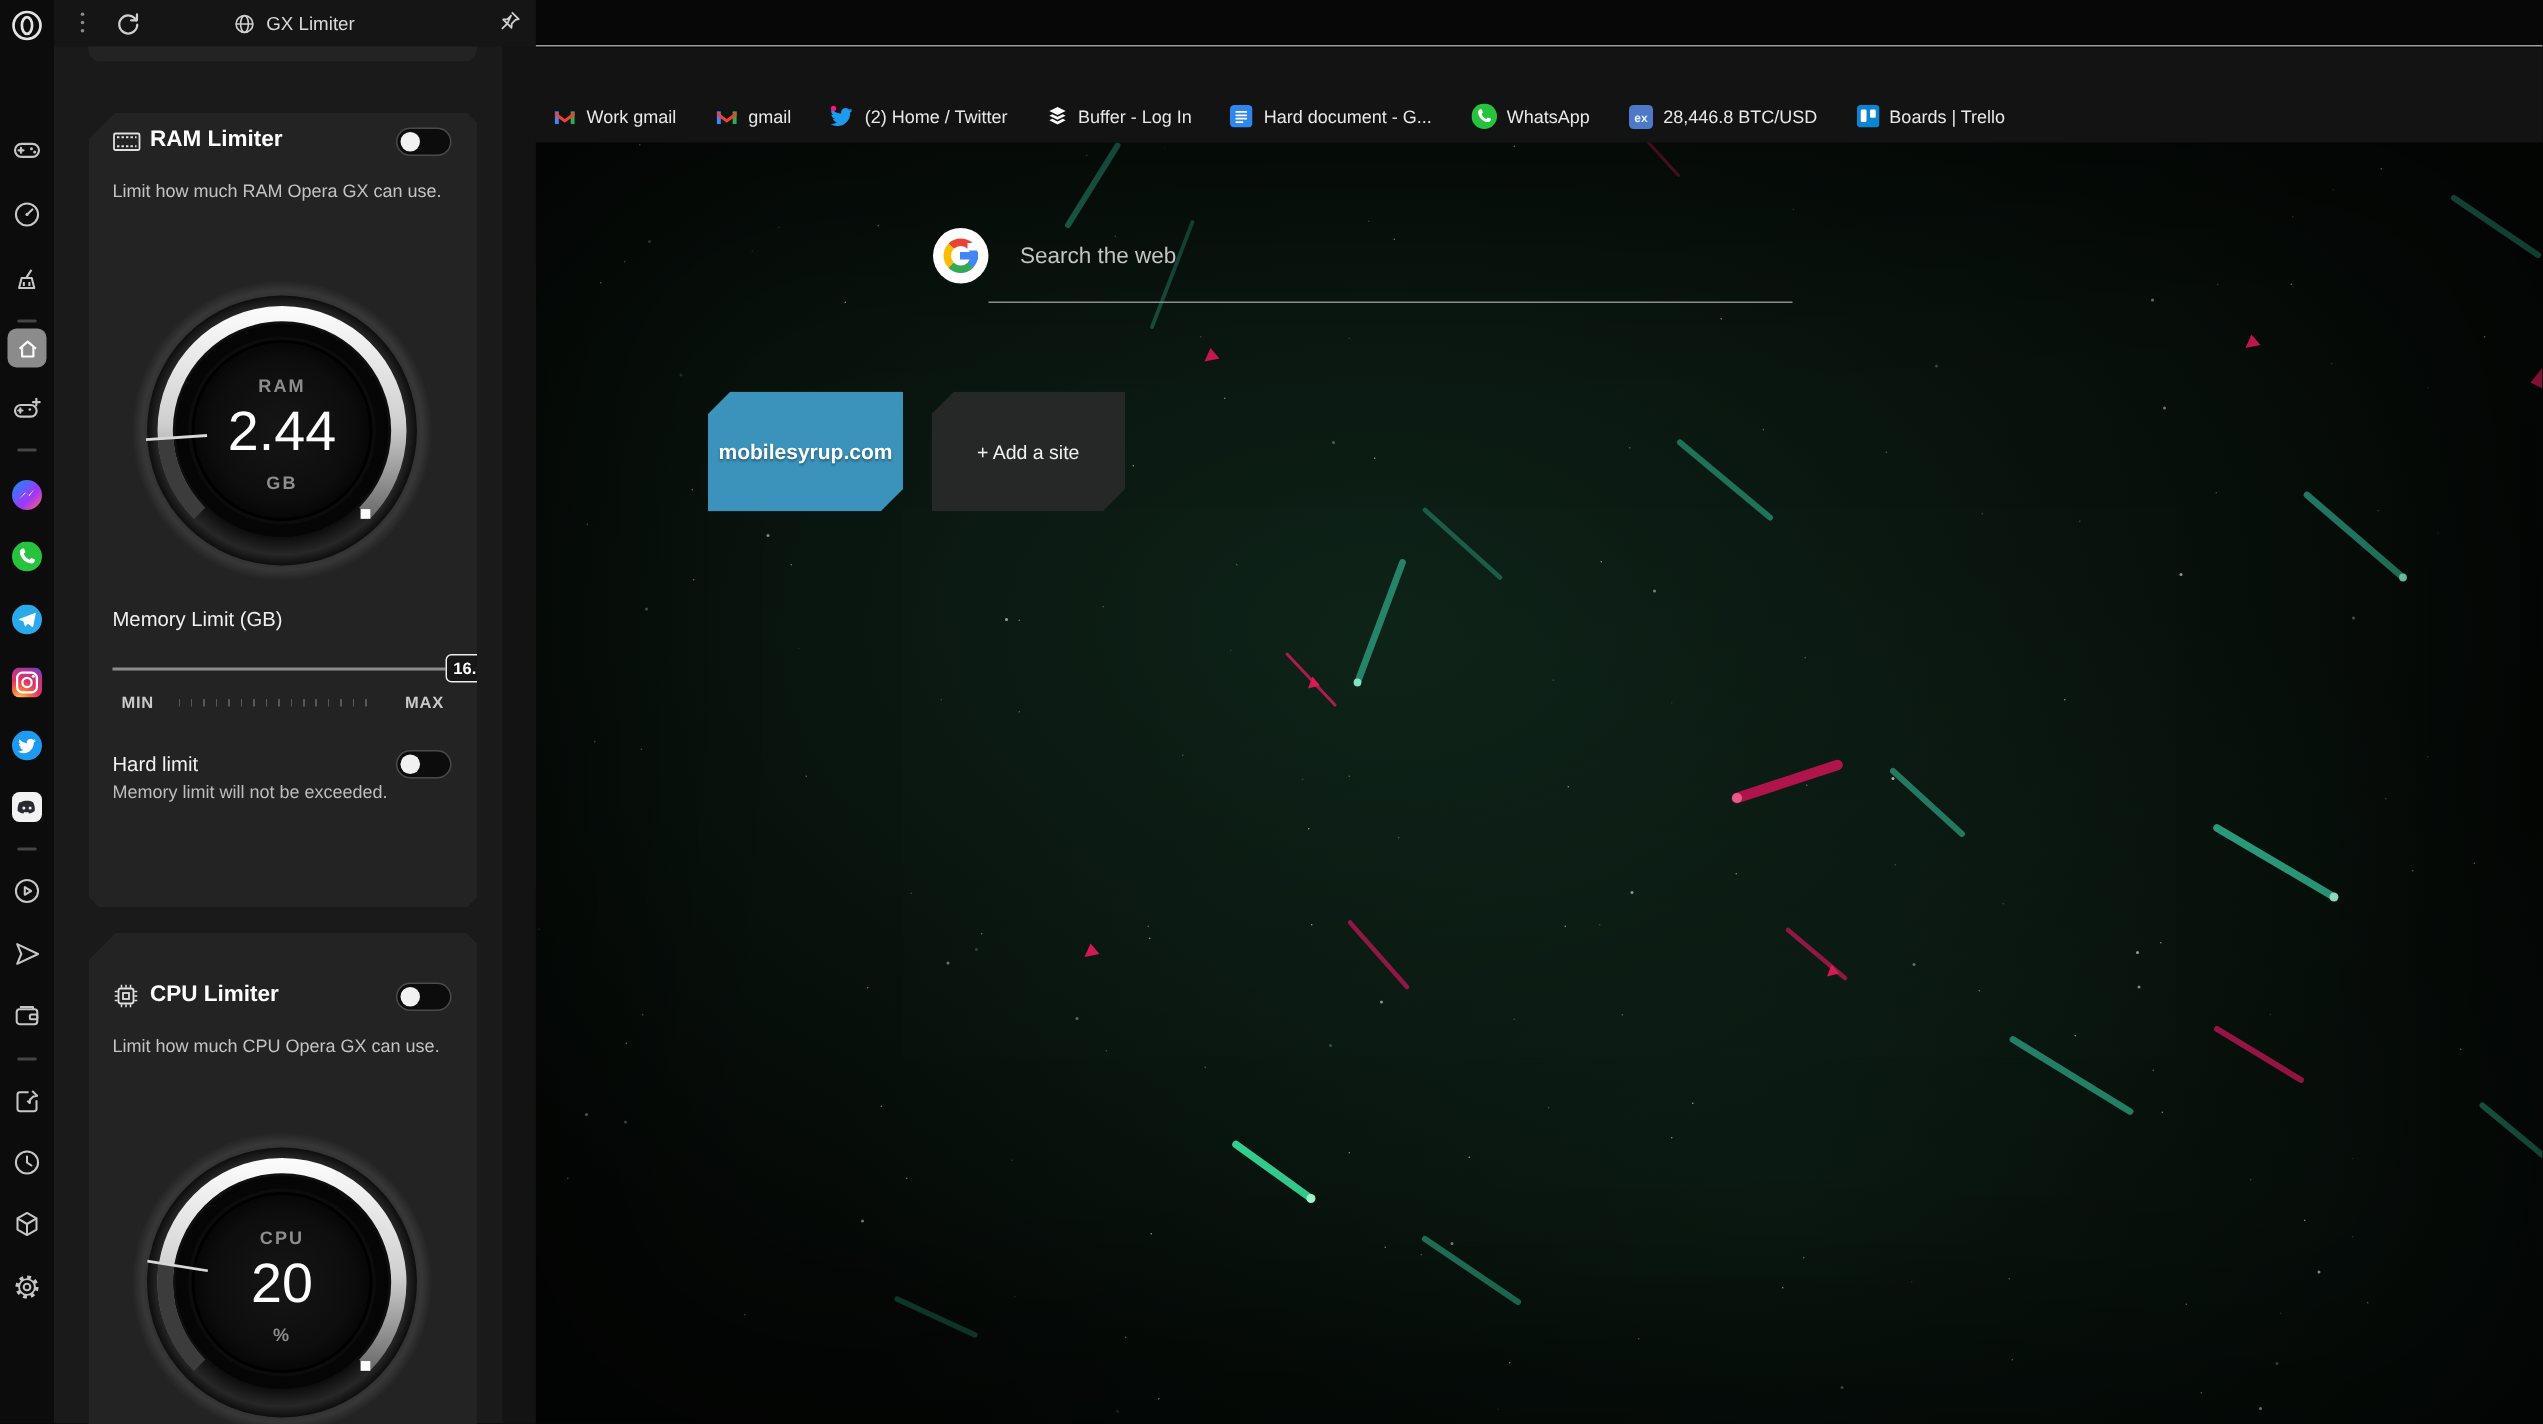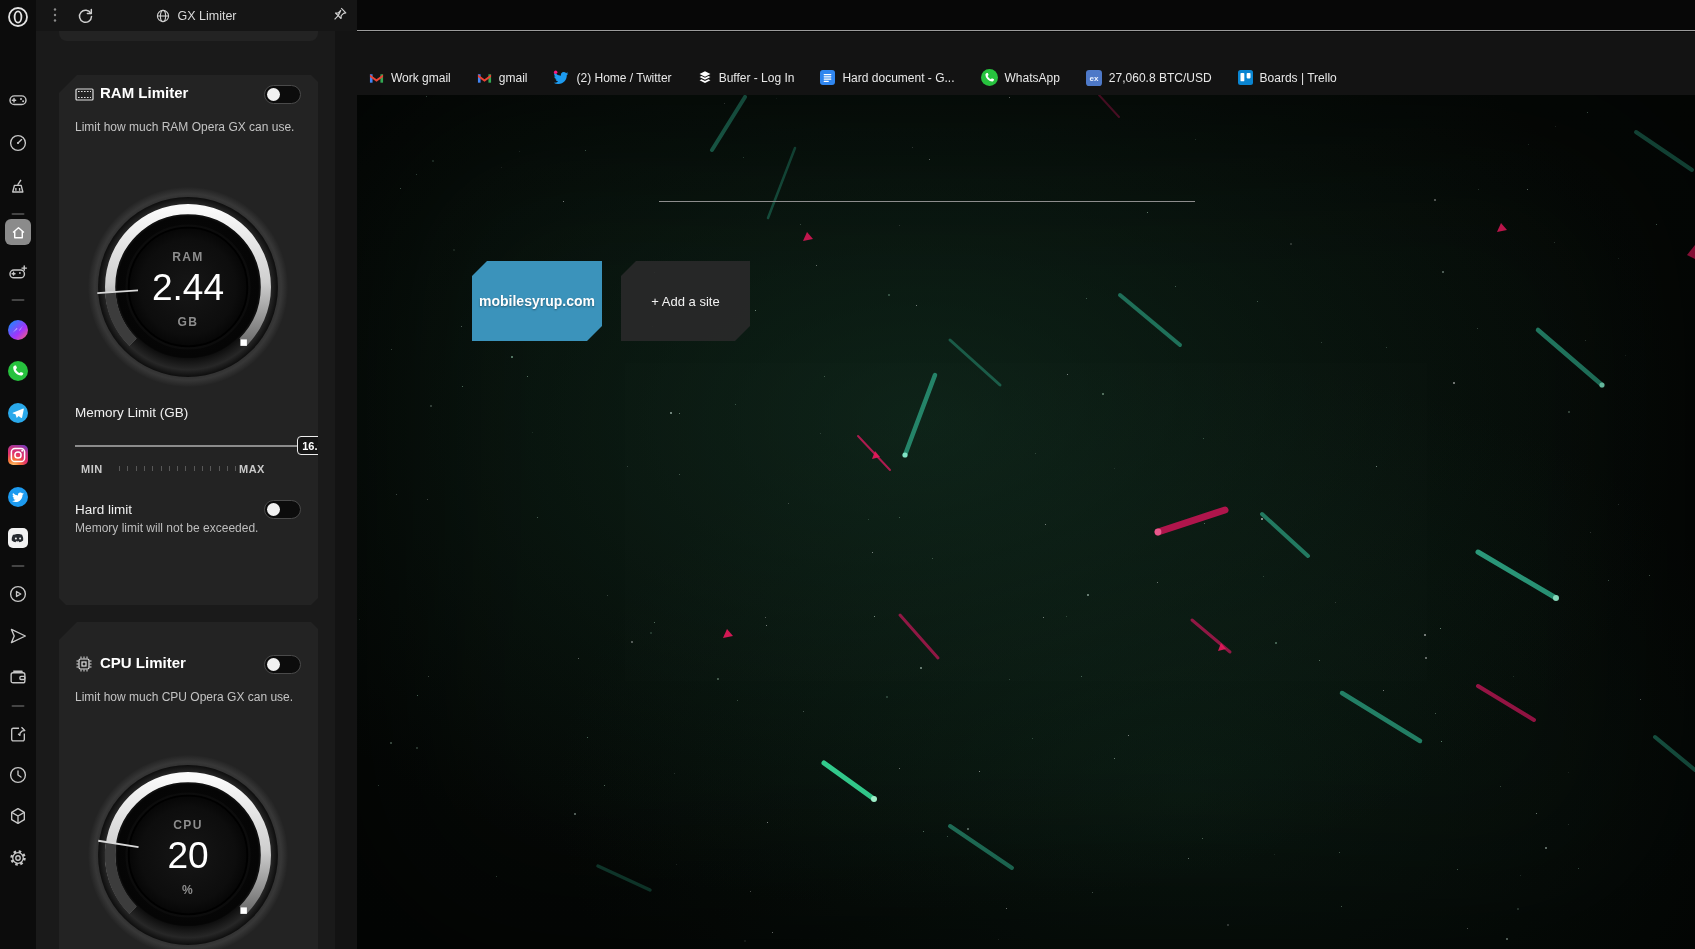--- a/index.html
+++ b/index.html
@@ -304,21 +304,21 @@
       <text class="glabel" x="110" y="82">RAM</text>
       <text class="gvalue" x="110" y="124">2.44</text>
       <text class="gunit" x="110" y="152">GB</text>
     </svg>
 
     <div class="mem-label">Memory Limit (GB)</div>
     <div class="slider-track"></div>
     <div class="slider-value">16.00</div>
     <div class="minmax" style="left:22px;top:388px">MIN</div>
     <div class="ticks"></div>
-    <div class="minmax" style="left:180px;top:388px">MAX</div>
+    <div class="minmax" style="left:211px;top:388px">MAX</div>
     <div class="hard-label">Hard limit</div>
     <div class="toggle" style="left:205px;top:425px">
         <i></i>
       </div>
     <div class="hard-desc">Memory limit will not be exceeded.</div>
   </div>
 
   <div class="card cpu">
     <div class="card-icon" style="top:33px">
       <svg width="18" height="18" viewBox="0 0 18 18" fill="none" stroke="#e0e0e0" stroke-width="1.2">
@@ -410,21 +410,21 @@
         </span>
       <span>WhatsApp</span>
     </div>
     <div class="bm">
       <span>
           <svg width="16" height="16" viewBox="0 0 18 18">
         <rect width="18" height="18" rx="3.5" fill="#4e79c8"></rect>
         <text x="9" y="12.5" text-anchor="middle" font-size="9" font-weight="bold" fill="#eaf1ff" font-family="Liberation Sans,sans-serif">ex</text>
           </svg>
         </span>
-      <span>27,060.8 BTC/USD</span>
+      <span>28,446.8 BTC/USD</span>
     </div>
     <div class="bm">
       <span>
           <svg width="15" height="15" viewBox="0 0 18 18">
         <rect width="18" height="18" rx="3" fill="#0a85d1"></rect>
         <rect x="3" y="3.5" width="4.6" height="10" rx="1" fill="#fff"></rect>
         <rect x="10.4" y="3.5" width="4.6" height="6.6" rx="1" fill="#fff"></rect>
           </svg>
         </span>
       <span>Boards | Trello</span>
@@ -626,18 +626,26 @@
       <g fill="#e81a5c" opacity=".9">
         <polygon points="446,146 456,144 450,137"></polygon>
         <polygon points="1140,137 1150,135 1144,128"></polygon>
         <polygon points="366,543 376,541 370,534"></polygon>
         <polygon points="1330,160 1338,150 1338,164"></polygon>
         <polygon points="515,364 523,362 518,356"></polygon>
         <polygon points="861,556 869,554 864,548"></polygon>
       </g>
     </svg>
 
+    <div class="search-row">
+      <div class="g-circle">
+        <div class="gmark">
+            <div class="gbar"></div>
+          </div>
+      </div>
+      <input class="search-input" type="text" placeholder="Search the web" style="">
+    </div>
     <div class="search-underline"></div>
 
     <div class="tile site">mobilesyrup.com</div>
     <div class="tile add">+ Add a site</div>
   </div>
 </div>
 
 </body></html>

